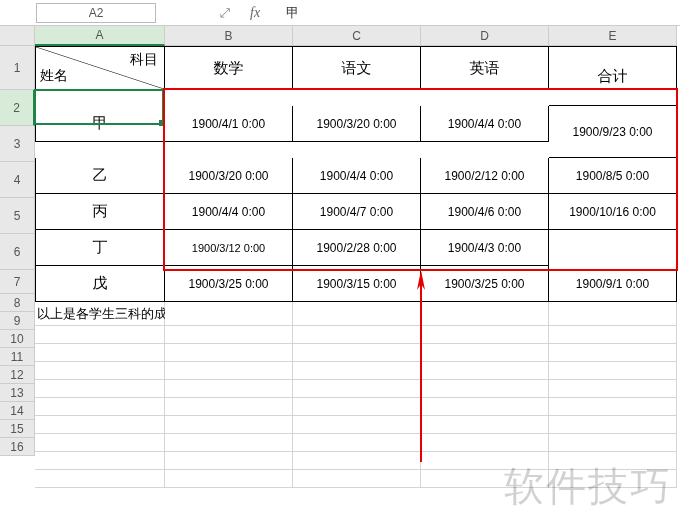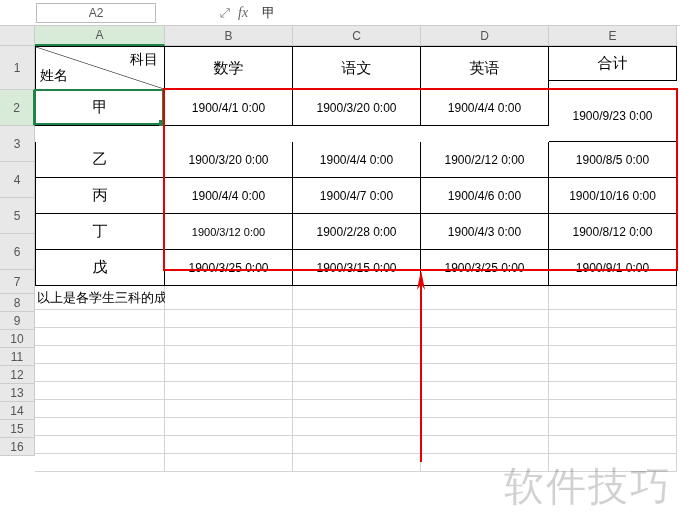--- a/index.html
+++ b/index.html
@@ -9,21 +9,21 @@
     display: flex; align-items: center; height: 26px;
     border-bottom: 1px solid #ccc; background: #fff;
   }
   .name-box {
     width: 120px; height: 20px; margin-left: 36px;
     display: flex; align-items: center; justify-content: center;
     border: 1px solid #bbb; color: #555; background: #fff; font-size: 12px;
   }
   .fb-spacer { width: 60px; }
   .fb-icon { width: 18px; text-align: center; color: #888; font-size: 13px; cursor: pointer; }
-  .fx { font-style: italic; font-family: "Times New Roman", serif; color: #666; margin: 0 4px; font-size: 14px; }
+  .fx { font-style: italic; font-family: "Times New Roman", serif; color: #666; margin: 0 16px; font-size: 14px; }
   .fb-content { flex: 1; padding-left: 10px; color: #333; }
 
   .grid-wrap { position: relative; width: 680px; height: 494px; }
 
   .col-headers {
     position: absolute; top: 0; left: 0; height: 20px; display: flex;
     font-size: 12px; color: #555;
   }
   .corner { width: 35px; height: 20px; background: #e8e8e8; border-right: 1px solid #ccc; border-bottom: 1px solid #ccc; }
   .ch {
@@ -139,21 +139,21 @@
         <div class="cell tb tb-top tb-left diag-cell" style="width: 130px; height: 44px;">
           <svg class="diag" preserveAspectRatio="none" viewBox="0 0 100 100">
             <line x1="0" y1="0" x2="100" y2="100" stroke="#000" stroke-width="1"></line>
           </svg>
           <span class="nm1">姓名</span>
           <span class="nm2">科目</span>
         </div>
         <div class="cell tb tb-top" style="width: 128px; height: 44px; font-size: 15px;">数学</div>
         <div class="cell tb tb-top" style="width: 128px; height: 44px; font-size: 15px;">语文</div>
         <div class="cell tb tb-top" style="width: 128px; height: 44px; font-size: 15px;">英语</div>
-        <div class="cell tb tb-top" style="width: 128px; height: 35px; font-size: 15px;">合计</div>
+        <div class="cell tb tb-top" style="width: 128px; height: 60px; font-size: 15px;">合计</div>
       </div>
       <div class="row">
         <div class="cell tb tb-left" style="width: 130px; height: 36px; font-size: 15px;">甲</div>
         <div class="cell tb" style="width: 128px; height: 36px; font-size: 12px;">1900/4/1 0:00</div>
         <div class="cell tb" style="width: 128px; height: 36px; font-size: 12px;">1900/3/20 0:00</div>
         <div class="cell tb" style="width: 128px; height: 36px; font-size: 12px;">1900/4/4 0:00</div>
         <div class="cell tb" style="width: 128px; height: 52px; font-size: 12px;">1900/9/23 0:00</div>
       </div>
       <div class="row">
         <div class="cell tb tb-left" style="width: 130px; height: 36px; font-size: 15px;">乙</div>
@@ -167,21 +167,20 @@
         <div class="cell tb" style="width: 128px; height: 36px; font-size: 12px;">1900/4/4 0:00</div>
         <div class="cell tb" style="width: 128px; height: 36px; font-size: 12px;">1900/4/7 0:00</div>
         <div class="cell tb" style="width: 128px; height: 36px; font-size: 12px;">1900/4/6 0:00</div>
         <div class="cell tb" style="width: 128px; height: 36px; font-size: 12px;">1900/10/16 0:00</div>
       </div>
       <div class="row">
         <div class="cell tb tb-left" style="width: 130px; height: 36px; font-size: 15px;">丁</div>
         <div class="cell tb" style="width: 128px; height: 36px; font-size: 11px;">1900/3/12 0:00</div>
         <div class="cell tb" style="width: 128px; height: 36px; font-size: 12px;">1900/2/28 0:00</div>
         <div class="cell tb" style="width: 128px; height: 36px; font-size: 12px;">1900/4/3 0:00</div>
-        <div class="cell tb" style="width: 128px; height: 36px; font-size: 12px;">1900/8/12 0:00</div>
       </div>
       <div class="row">
         <div class="cell tb tb-left" style="width: 130px; height: 36px; font-size: 15px;">戊</div>
         <div class="cell tb" style="width: 128px; height: 36px; font-size: 12px;">1900/3/25 0:00</div>
         <div class="cell tb" style="width: 128px; height: 36px; font-size: 12px;">1900/3/15 0:00</div>
         <div class="cell tb" style="width: 128px; height: 36px; font-size: 12px;">1900/3/25 0:00</div>
         <div class="cell tb" style="width: 128px; height: 36px; font-size: 12px;">1900/9/1 0:00</div>
       </div>
       <div class="row">
         <div class="cell note-cell" style="width: 130px; height: 24px; font-size: 13px;">以上是各学生三科的成绩</div>

